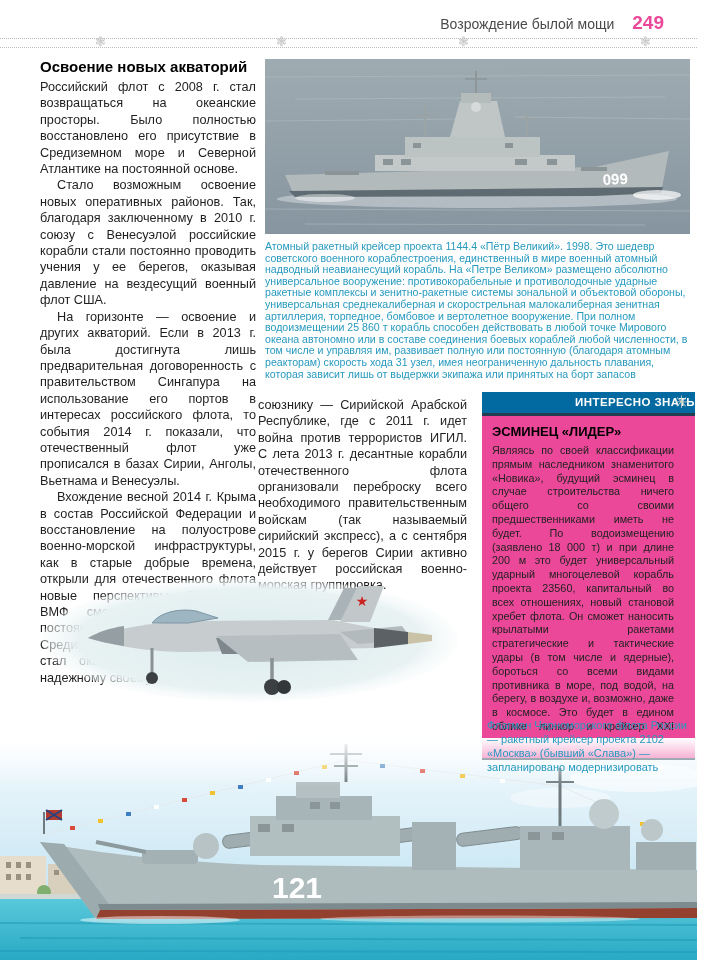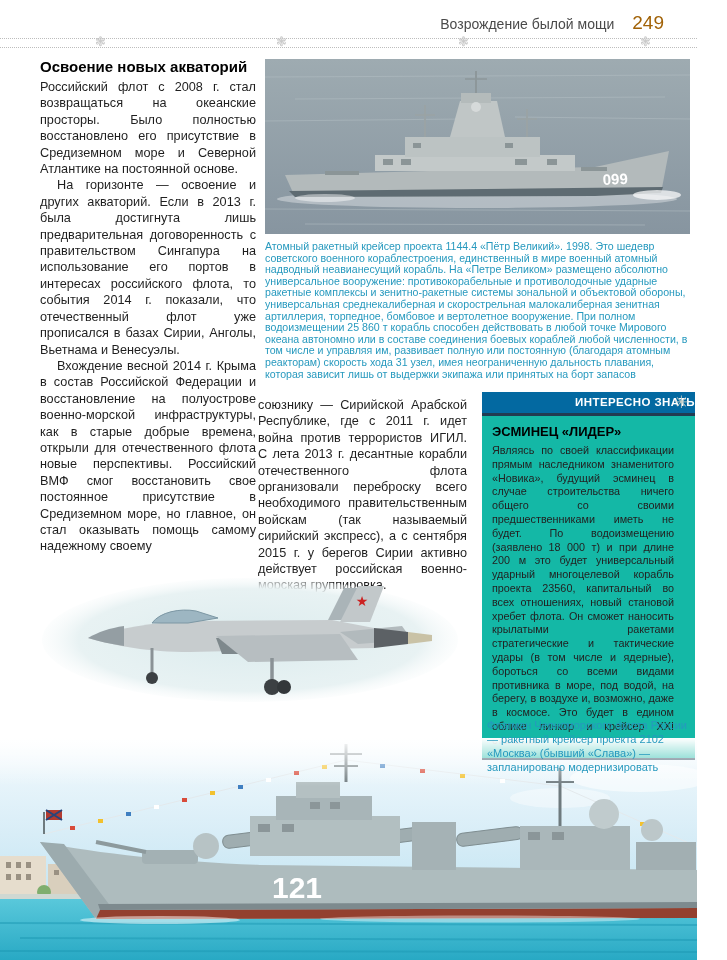--- a/index.html
+++ b/index.html
@@ -3,21 +3,21 @@
 <meta charset="utf-8">
 <style>
   html,body{margin:0;padding:0;background:#fff;}
   .page{
     position:relative;width:697px;height:960px;overflow:hidden;
     background:#ffffff;font-family:"Liberation Sans",sans-serif;color:#1f1f1f;
   }
   
   .hdr{position:absolute;top:12px;right:33px;display:flex;align-items:baseline;gap:18px;}
   .hdr .chap{font-size:14px;color:#4a4a4a;}
-  .hdr .pnum{font-size:19px;font-weight:normal;color:#a16207;}
+  .hdr .pnum{font-size:19px;font-weight:bold;color:#ec4899;}
   .deco{position:absolute;top:38px;left:0;width:727px;height:8px;
     border-top:1px dotted #bdbdbd;border-bottom:1px dotted #bdbdbd;}
   .deco .orn{position:absolute;top:-4px;font-size:13px;color:#c9c9c9;line-height:1;}
   
   .colL{position:absolute;left:40px;top:58px;width:216px;text-align:justify;
     font-size:12.7px;line-height:16.4px;}
   .colL h3{margin:0 0 3px 0;font-size:15px;line-height:18px;color:#000000;}
   .colL p, .colM p{margin:0;text-indent:17px;}
   .colL p.first{text-indent:0;}
   .colM{position:absolute;left:258px;top:397px;width:209px;text-align:justify;
@@ -28,21 +28,21 @@
   .cap{color:#2699be;font-size:10.6px;line-height:11.6px;}
   .capTop{position:absolute;left:265px;top:241px;width:428px;}
   .capMig{position:absolute;left:55px;top:704px;width:225px;font-size:11px;line-height:14px;}
   .capMoskva{position:absolute;left:487px;top:718px;width:212px;font-size:11px;line-height:14px;z-index:5;}
   
   .sidebox{position:absolute;left:482px;top:392px;width:213px;z-index:2;}
   .sidebox .band{position:relative;height:21px;background:#0369a1;color:#ffffff;
     font-size:11.5px;font-weight:bold;letter-spacing:.4px;line-height:21px;padding-left:9px;text-align:right;}
   .sidebox .band .gear{position:absolute;right:6px;top:0px;color:#c3cdc6;font-size:17px;line-height:21px;font-weight:normal;}
   .sidebox .navy{height:3px;background:#223c52;}
-  .sidebox .body{background:#14b8a6;padding:8px 21px 10px 10px;border-bottom:2px solid #223c52;}
+  .sidebox .body{background:#ec4899;padding:8px 21px 10px 10px;border-bottom:2px solid #223c52;}
   .sidebox .body h4{margin:0 0 5px 0;font-size:13px;color:#000;}
   .sidebox .body p{margin:0;text-align:justify;font-size:10.8px;line-height:13.8px;color:#222;}
   
   .mig{position:absolute;left:40px;top:578px;width:420px;height:128px;}
   
   .photoBottom{position:absolute;left:0;top:738px;width:727px;height:222px;}
   .photoBottom .fade{position:absolute;left:0;top:0;width:727px;height:48px;
     background:linear-gradient(#ffffff, rgba(255,255,255,0));z-index:2;}
   svg{display:block;}
 </style>
@@ -58,20 +58,21 @@
   <div class="deco">
     <span class="orn" style="left:95px">❃</span>
     <span class="orn" style="left:276px">❃</span>
     <span class="orn" style="left:458px">❃</span>
     <span class="orn" style="left:640px">❃</span>
   </div>
 
   <div class="colL">
     <h3>Освоение новых акваторий</h3>
     <p class="first">Российский флот с 2008 г. стал возвращаться на океанские просторы. Было полностью восстановлено его присутствие в Средиземном море и Северной Атлантике на постоянной основе.</p>
+    <p>Стало возможным освоение новых оперативных районов. Так, благодаря заключенному в 2010 г. союзу с Венесуэлой российские корабли стали постоянно проводить учения у ее берегов, оказывая давление на вездесущий военный флот США.</p>
     <p>На горизонте — освоение и других акваторий. Если в 2013 г. была достигнута лишь предварительная договоренность с правительством Сингапура на использование его портов в интересах российского флота, то события 2014 г. показали, что отечественный флот уже прописался в базах Сирии, Анголы, Вьетнама и Венесуэлы.</p>
     <p>Вхождение весной 2014 г. Крыма в состав Российской Федерации и восстановление на полуострове военно-морской инфраструктуры, как в старые добрые времена, открыли для отечественного флота новые перспективы. Российский ВМФ смог восстановить свое постоянное присутствие в Средиземном море, но главное, он стал оказывать помощь самому надежному своему</p>
   </div>
 
   <div class="photoTop">
     <svg width="425" height="175" viewBox="0 0 425 175">
       <defs>
         <linearGradient id="sea1" x1="0" y1="0" x2="0" y2="1">
           <stop offset="0" stop-color="#9eabb1"></stop>
             <stop offset="1" stop-color="#8795a0"></stop>

